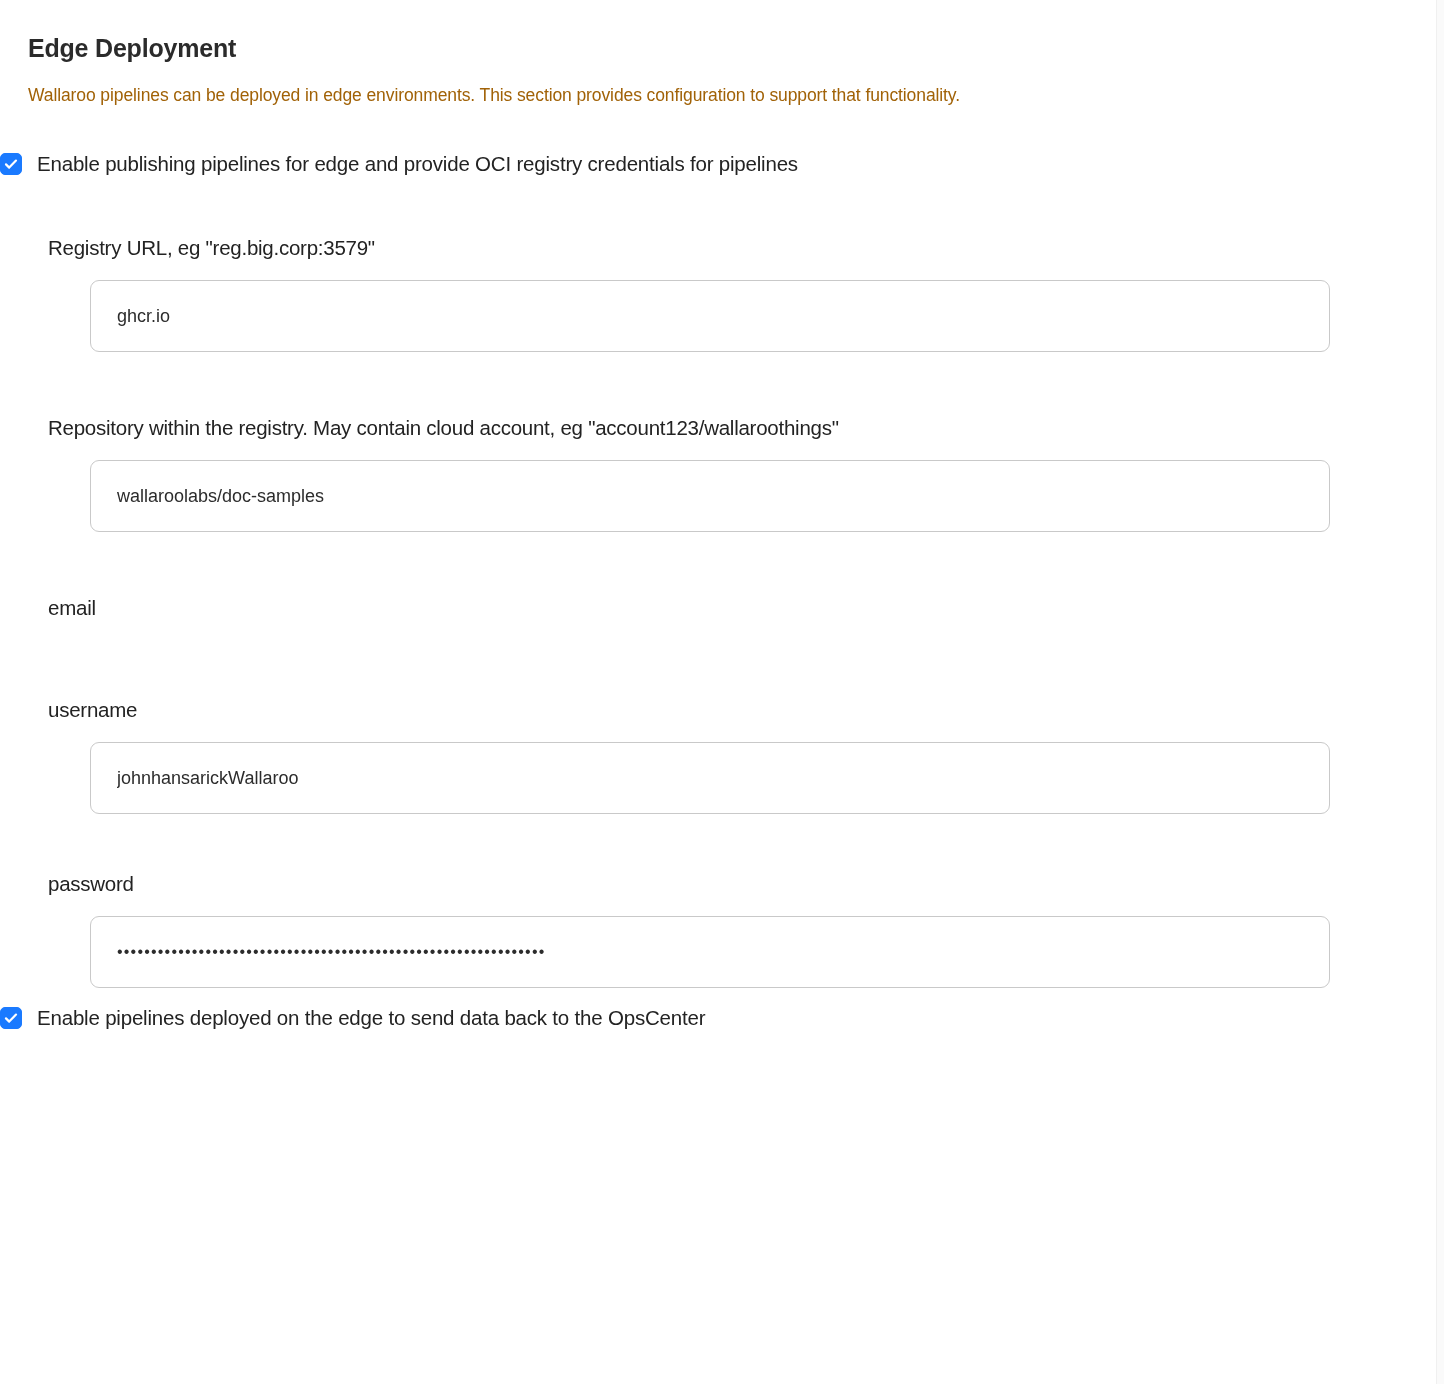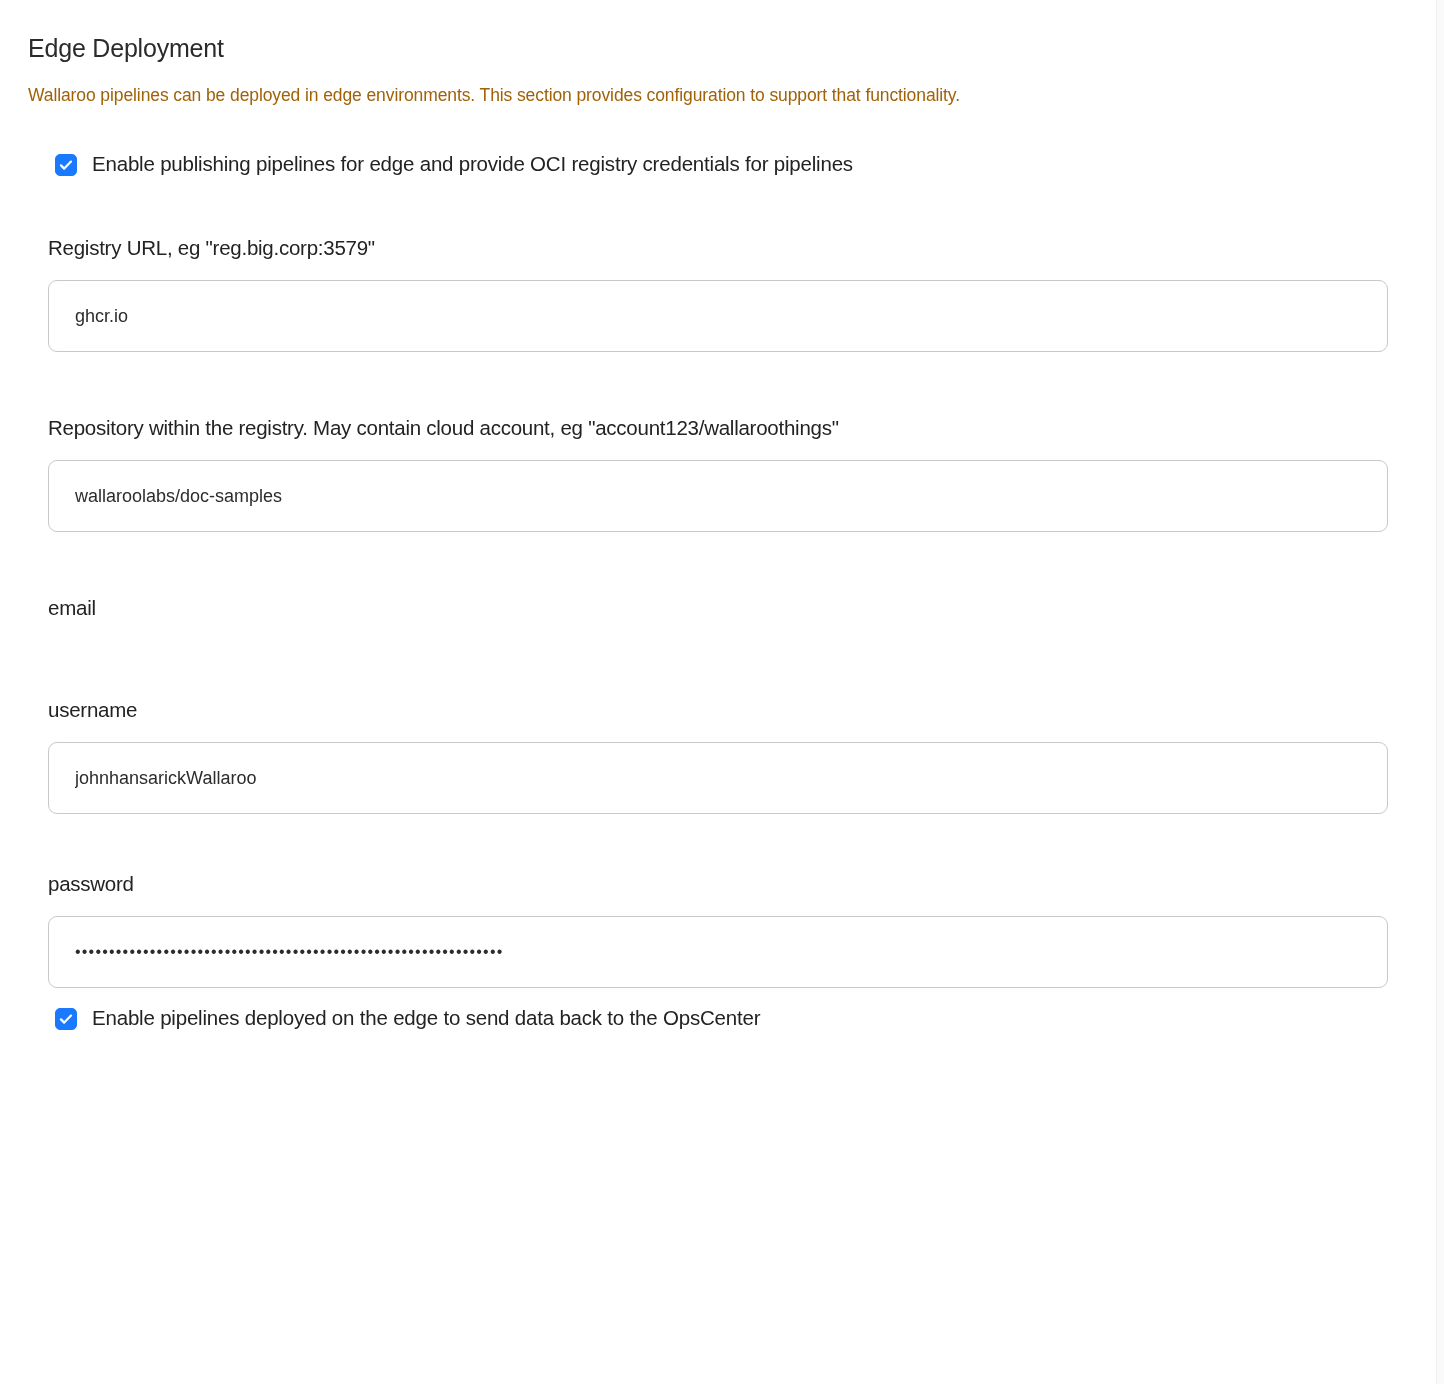--- a/index.html
+++ b/index.html
@@ -25,37 +25,36 @@
   
   .panel-edge-right {
     position: absolute;
     top: 0; right: 0;
     width: 8px; height: 1384px;
     background: #fafafa;
     border-left: 1px solid #f0f0f0;
   }
   .section-title {
     font-size: 25px;
-    font-weight: normal;
+    font-weight: bold;
     color: #2b2b2b;
     margin: 0;
     padding: 34px 0 0 28px;
     letter-spacing: -0.2px;
   }
   .section-desc {
     font-size: 17.5px;
     color: #a16207;
     padding: 22px 0 0 28px;
     margin: 0;
     letter-spacing: -0.1px;
   }
   .checkbox-row {
     display: flex;
-    align-items: flex-end;
-    padding-left: 55px;
+    align-items: center;
     margin-top: 46px;
   }
   .checkbox-row.bottom {
     margin-top: 18px;
   }
   .cb {
     width: 22px;
     height: 22px;
     min-width: 22px;
     border-radius: 5px;
@@ -79,31 +78,32 @@
     padding-right: 56px;
   }
   .field-group.first { margin-top: 60px; }
   .field-label {
     font-size: 20.5px;
     color: #232323;
     letter-spacing: -0.25px;
     margin-bottom: 20px;
   }
   .field-input {
-    width: 1340px;
+    width: 1240px;
     height: 72px;
     border: 1px solid #c9c9c9;
     border-radius: 9px;
     background: #ffffff;
     font-family: "Liberation Sans", sans-serif;
     font-size: 18px;
     color: #2c2c2c;
     padding: 0 26px;
     outline: none;
     display: block;
+    margin-left: 42px;
   }
   .field-input::placeholder { color: #b0b0b0; }
   .field-gap { height: 64px; }
   .field-gap-sm { height: 58px; }
   .pw-dots {
     letter-spacing: 1.2px;
     font-size: 16px;
     color: #2c2c2c;
     font-family: "Liberation Sans", sans-serif;
     white-space: nowrap;

